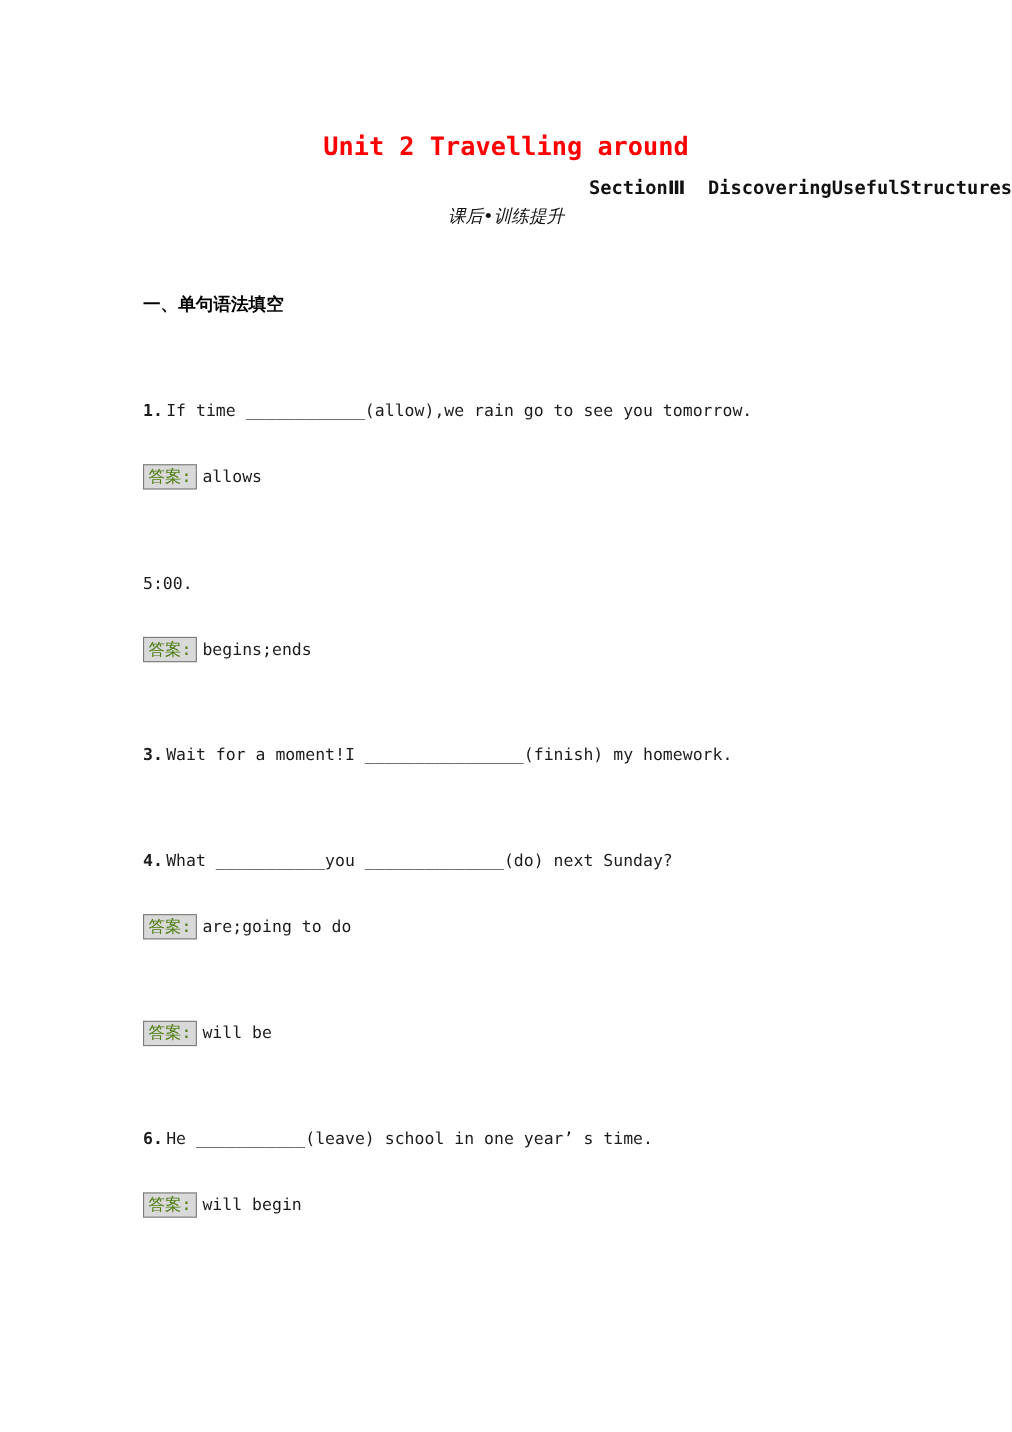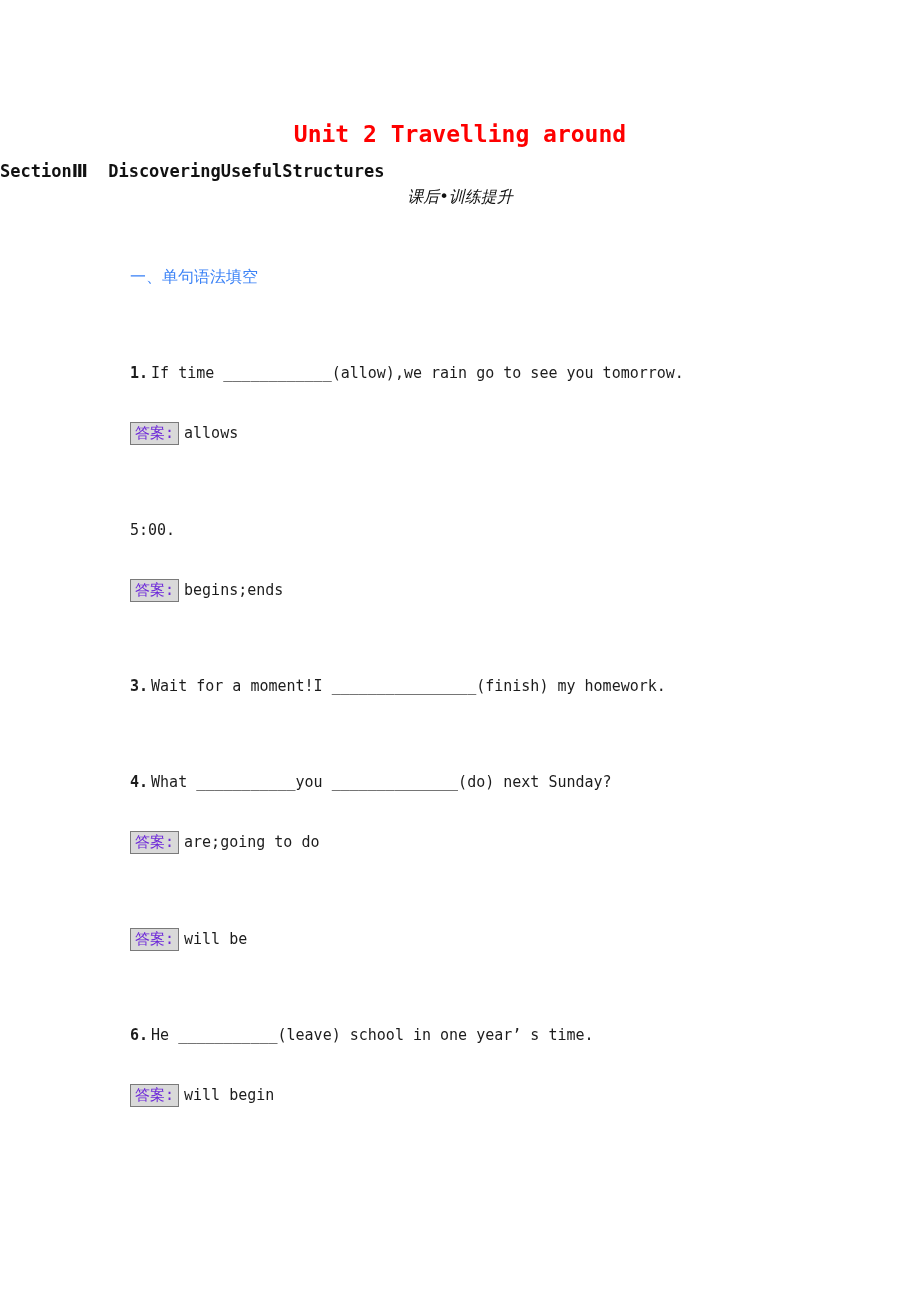--- a/index.html
+++ b/index.html
@@ -6,31 +6,31 @@
   .page{
     width:920px;height:1302px;box-sizing:border-box;background:#ffffff;
     font-family:"DejaVu Sans Mono","DejaVu Sans",monospace;color:#1c1c1c;
     padding-top:120px;overflow:hidden;border-radius:12px;
   }
   .title{
     margin:0 0 13px;text-align:center;color:#fe0000;font-size:23px;
     line-height:28px;font-weight:bold;white-space:pre;
   }
   .section{
-    margin:0 0 5px;text-align:left;font-size:17px;line-height:21px;
+    margin:0 0 5px;text-align:right;font-size:17px;line-height:21px;
     font-weight:bold;white-space:pre;color:#111;
   }
   .subtitle{margin:0 0 5px;text-align:center;font-size:16px;line-height:19px;white-space:pre;color:#111;font-style:italic;}
   .content{margin-left:130px;margin-right:40px;white-space:pre;font-size:15px;}
-  .part-heading{font-weight:normal;font-size:16px;line-height:24.2px;color:#3b82f6;}
+  .part-heading{font-weight:bold;font-size:16px;line-height:24.2px;color:#000000;}
   .line{line-height:24.2px;min-height:24.2px;}
   .qnum{font-weight:bold;padding-right:3px;}
   .ans-label{
     display:inline-block;background:#d9d9d9;border:1px solid #7a7a7a;
-    color:#6d28d9;padding:0 4px;line-height:21px;margin-right:5px;
+    color:#4d7c0f;padding:0 4px;line-height:21px;margin-right:5px;
   }
 </style>
 </head>
 <body>
 
 <div class="page">
 
   <h1 class="title">Unit 2 Travelling around</h1>
   <h2 class="section">SectionⅢ  DiscoveringUsefulStructures</h2>
   <div class="subtitle">课后•训练提升</div>

